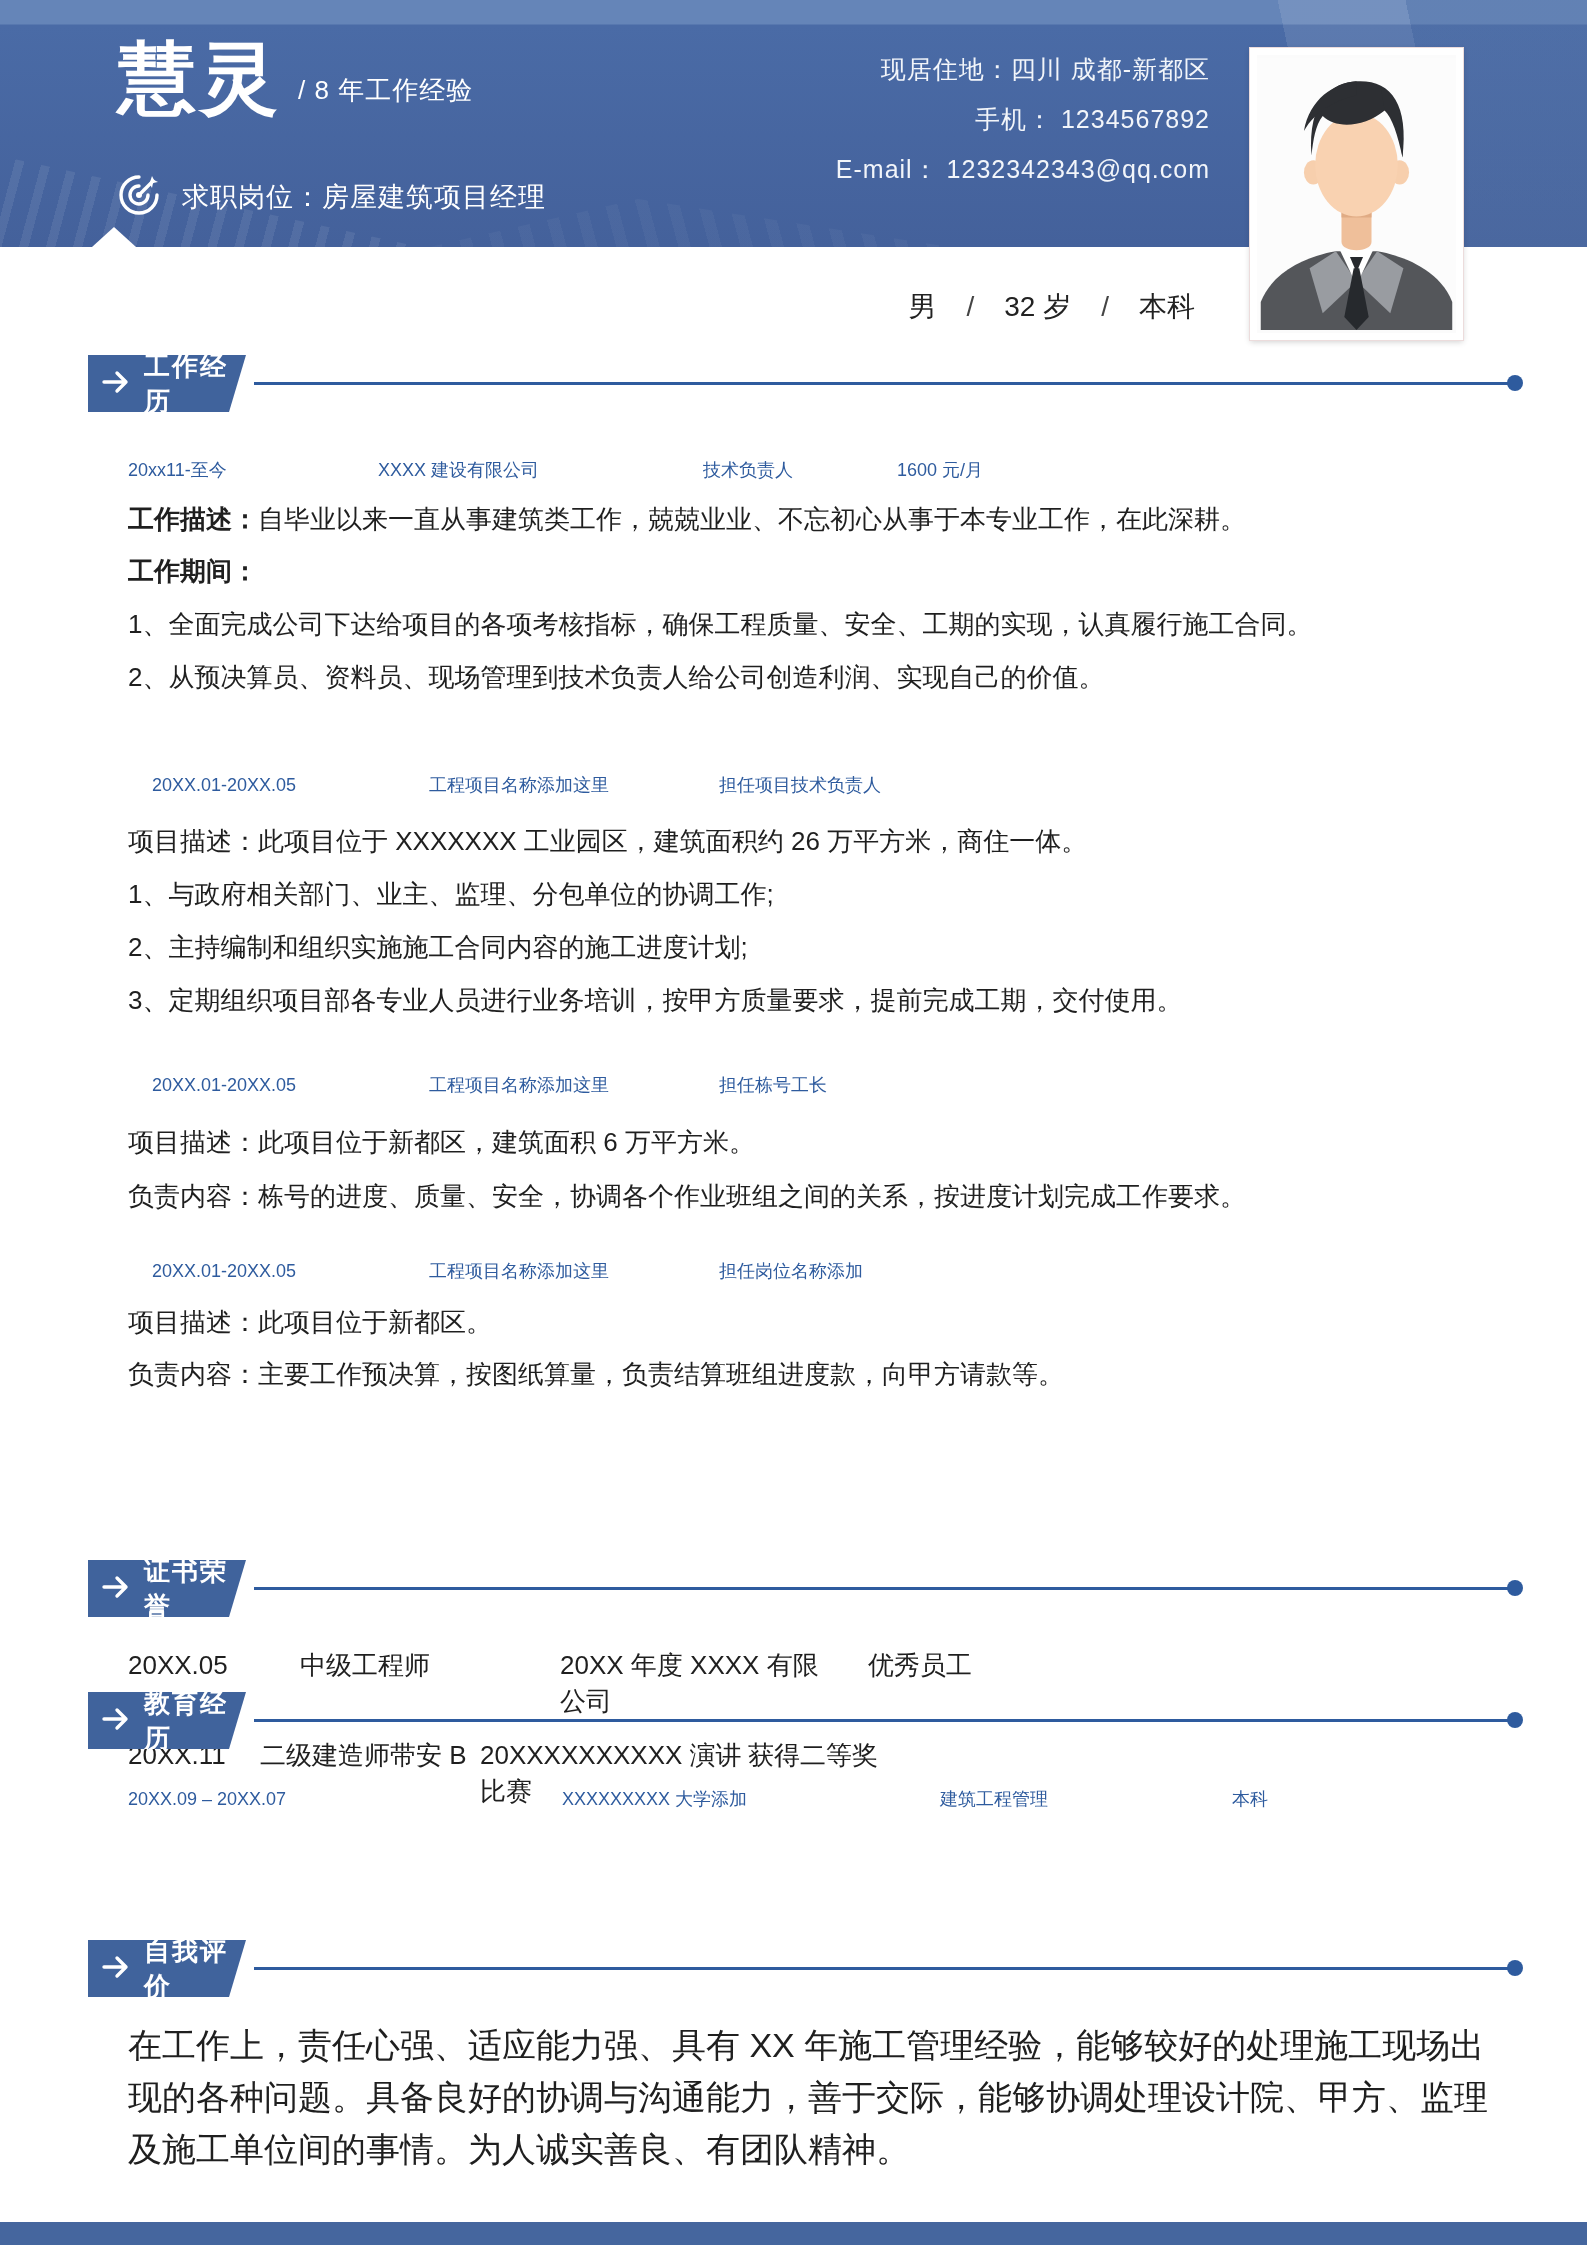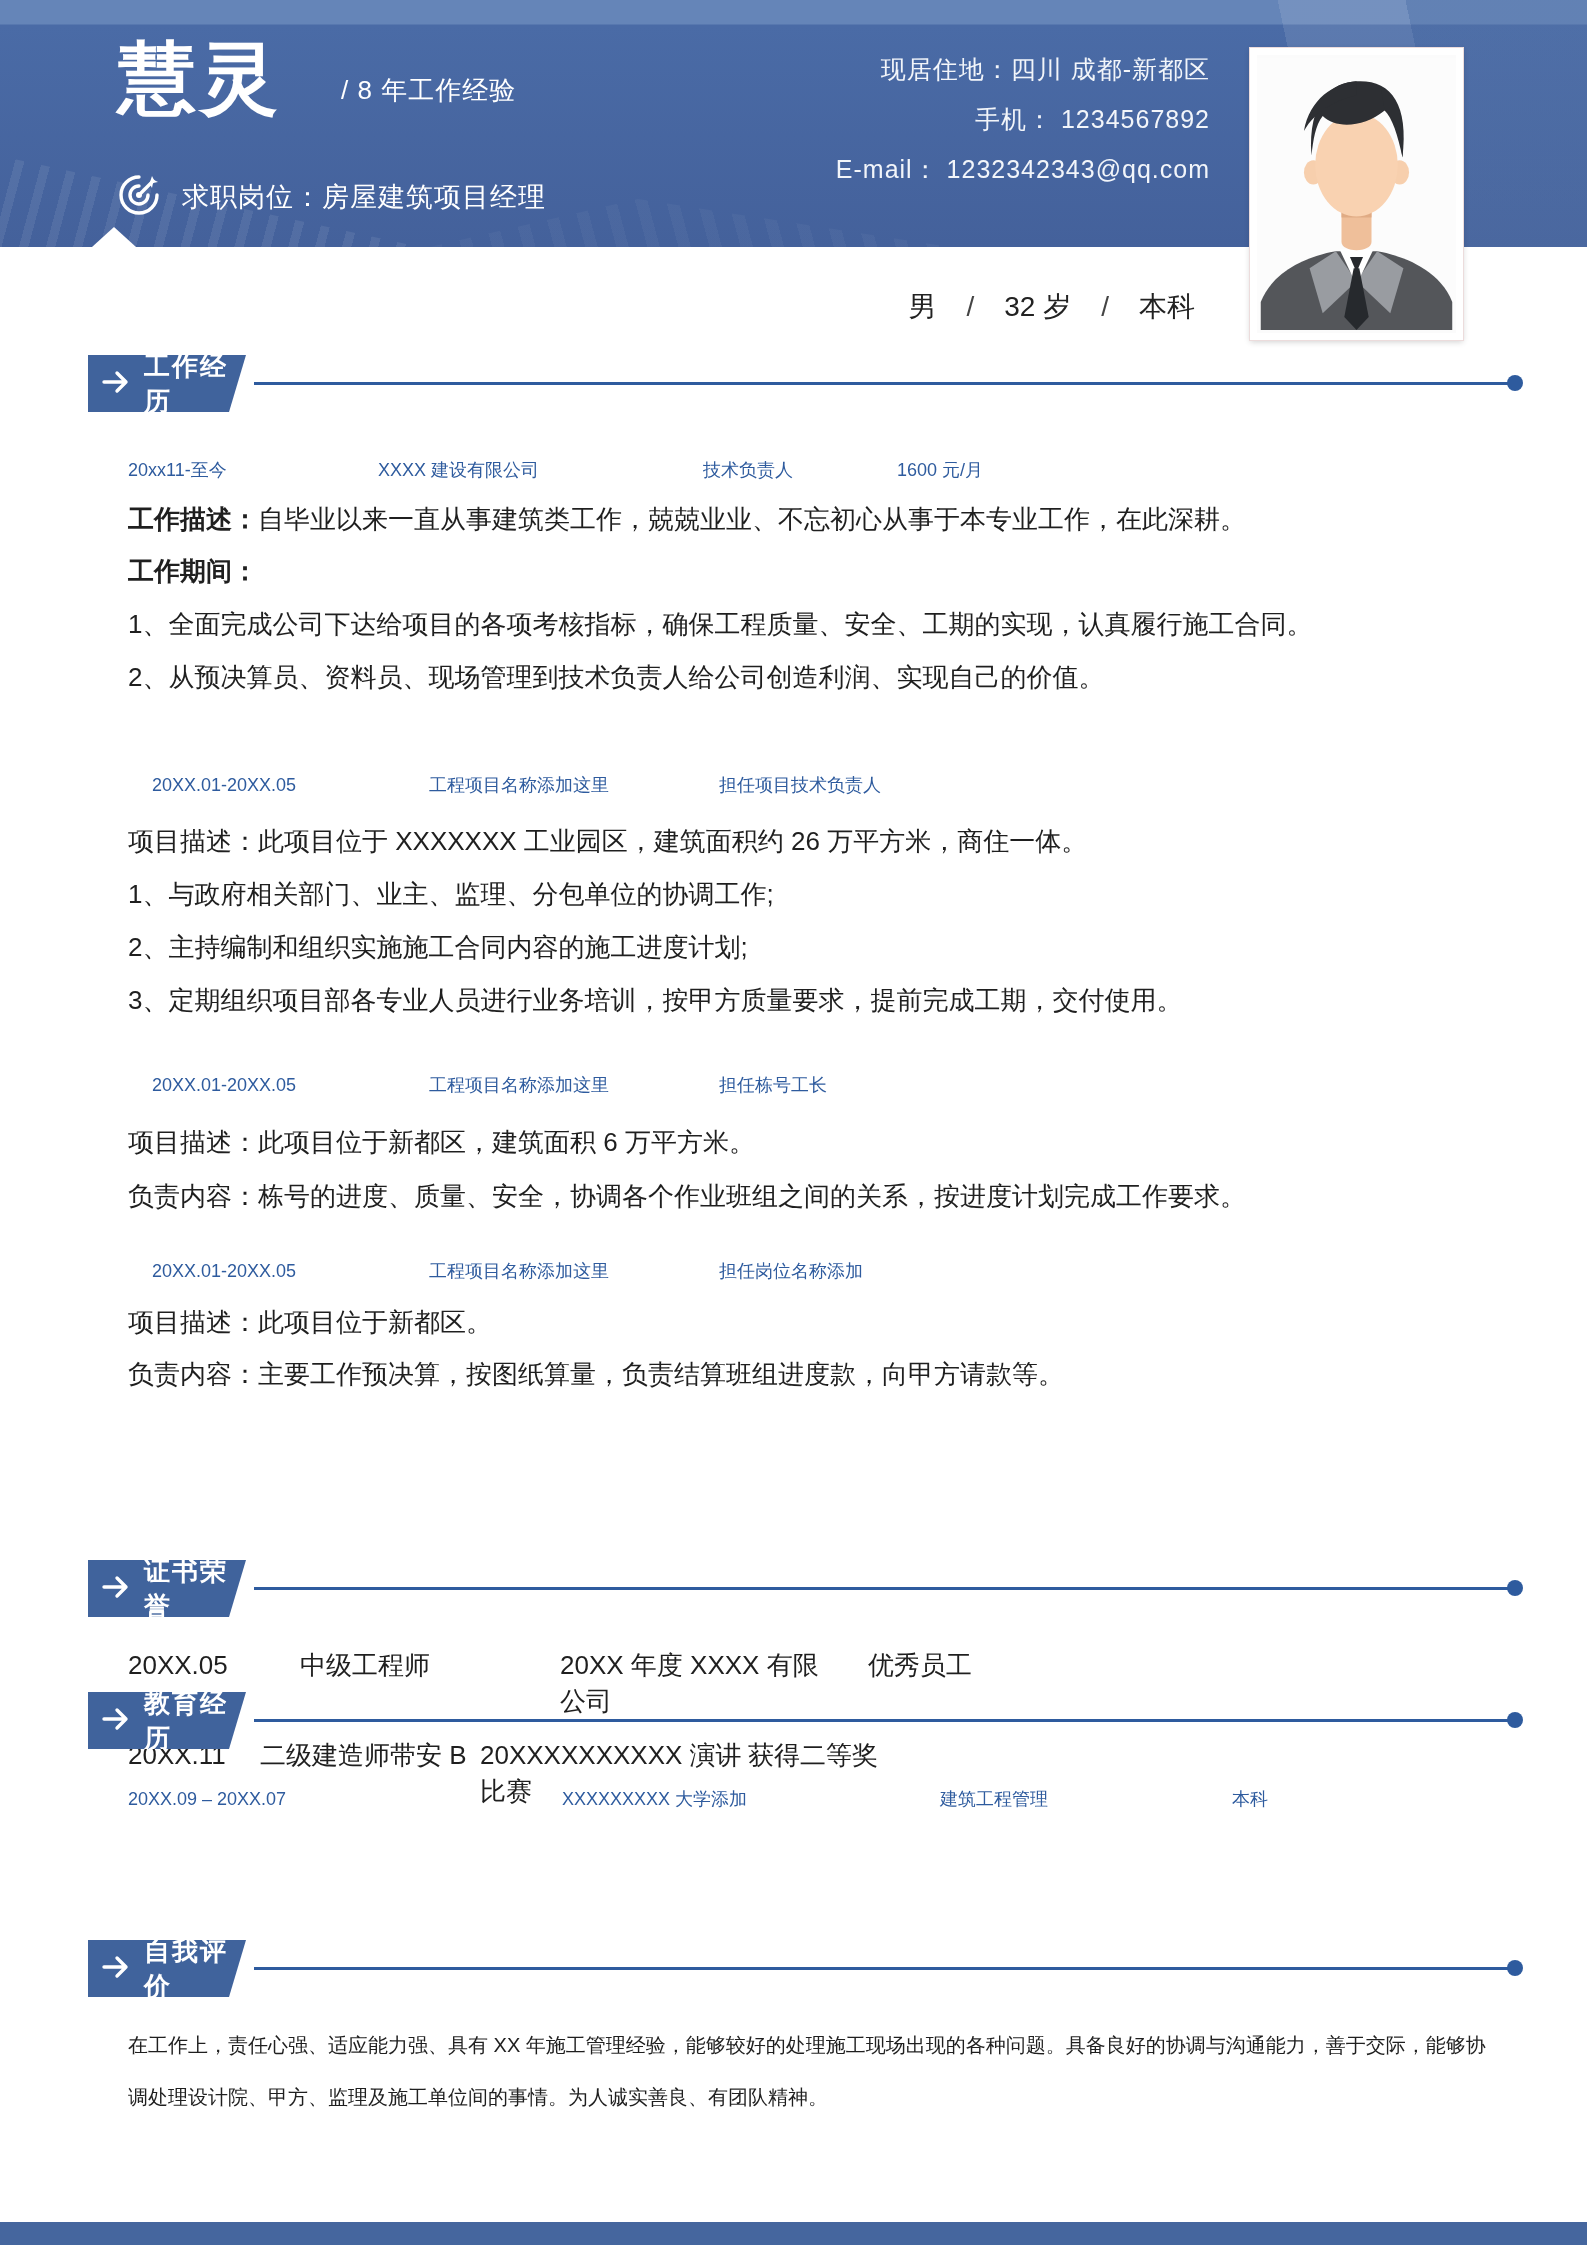--- a/index.html
+++ b/index.html
@@ -23,21 +23,21 @@
        background:linear-gradient(78deg,transparent 54%,rgba(255,255,255,.10) 54%,rgba(255,255,255,.10) 73%,rgba(90,120,170,.28) 73%);}
   .hdr .bld2{position:absolute;left:0;bottom:0;width:420px;height:130px;opacity:.55;
        background:repeating-linear-gradient(105deg,rgba(255,255,255,.14) 0 9px,transparent 9px 26px);
        clip-path:polygon(0 100%,0 30%,100% 100%);}
   .hdr .bld3{position:absolute;left:430px;bottom:0;width:520px;height:60px;opacity:.35;
        background:repeating-linear-gradient(75deg,rgba(255,255,255,.10) 0 12px,transparent 12px 30px);
        clip-path:polygon(0 100%,40% 20%,100% 100%);}
   .notch{position:absolute;left:92px;bottom:0;width:0;height:0;
        border-left:22px solid transparent;border-right:22px solid transparent;
        border-bottom:20px solid #ffffff;}
-  .name-row{position:absolute;left:118px;top:34px;display:flex;align-items:flex-end;color:#fff;gap:43px;}
+  .name-row{position:absolute;left:118px;top:34px;display:flex;align-items:flex-end;color:#fff;}
   .name{font-size:78px;font-weight:bold;letter-spacing:4px;line-height:1.15;}
   .exp{font-size:26px;margin-left:16px;margin-bottom:16px;letter-spacing:1px;}
   .job-row{position:absolute;left:116px;top:172px;display:flex;align-items:center;gap:20px;color:#fff;}
   .job-row .txt{font-size:27px;letter-spacing:1px;}
   .contact{position:absolute;right:377px;top:44px;text-align:right;color:#f2f5fa;
        font-size:25px;line-height:50px;letter-spacing:1px;}
 
   
   .photo{position:absolute;left:1250px;top:48px;width:213px;height:292px;background:#fff;
        padding:7px;box-shadow:0 0 0 1px #ecdcdc, 0 2px 6px rgba(0,0,0,.18);}
@@ -81,21 +81,21 @@
   .projects .desc3{margin-top:16px;}
   .projects .duty3{margin-top:18px;}
 
   .certs .row{display:flex;font-size:26px;line-height:36px;margin-top:18px;}
   .certs .row:first-of-type{margin-top:30px;gap:40px;}
   .c-c1{width:132px;} .c-c2{width:220px;} .c-c3{width:268px;}
 
   .edu .entry-row{margin-top:32px;}
   .c-e1{width:434px;} .c-e2{width:378px;} .c-e3{width:292px;}
 
-  .eval .para{margin-top:22px;font-size:20px;line-height:52px;max-width:1370px;}
+  .eval .para{margin-top:22px;font-size:34px;line-height:52px;max-width:1370px;}
 
   .footer-bar{position:absolute;left:0;bottom:0;width:100%;height:23px;background:var(--footer);}
 </style>
 </head>
 <body>
 
 <div class="page">
 
   <header class="hdr">
     <div class="bld1"></div>

